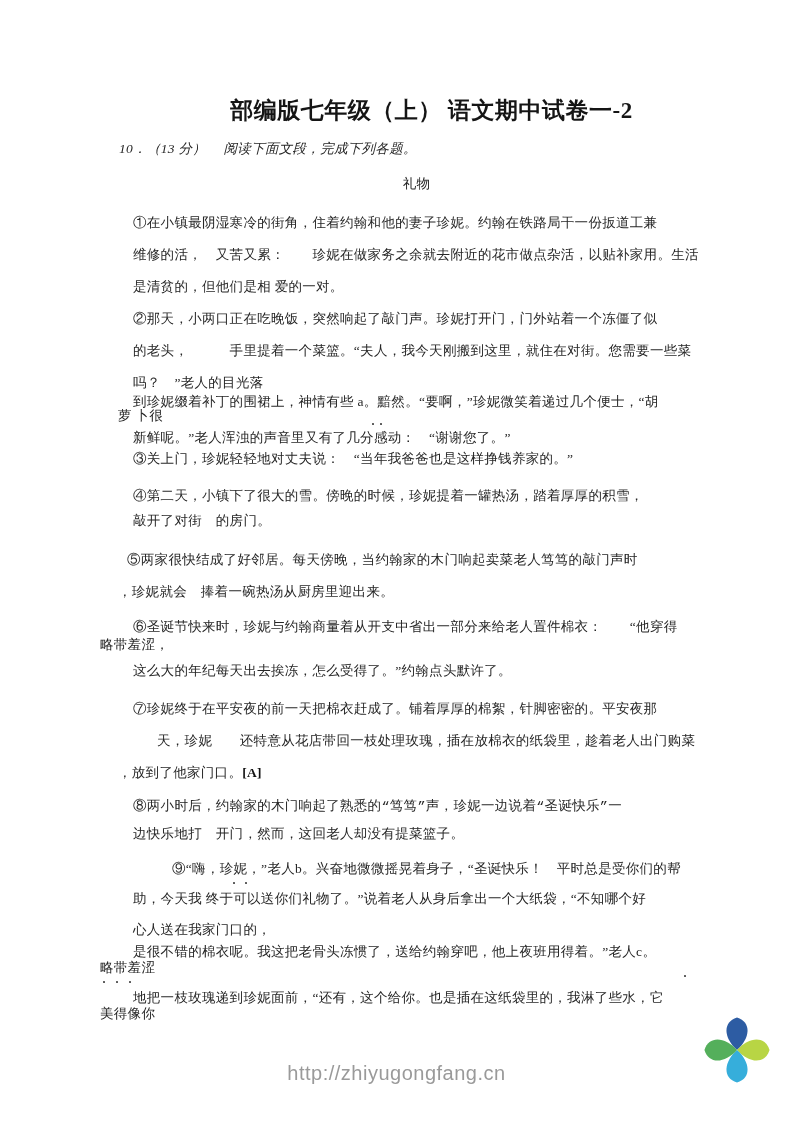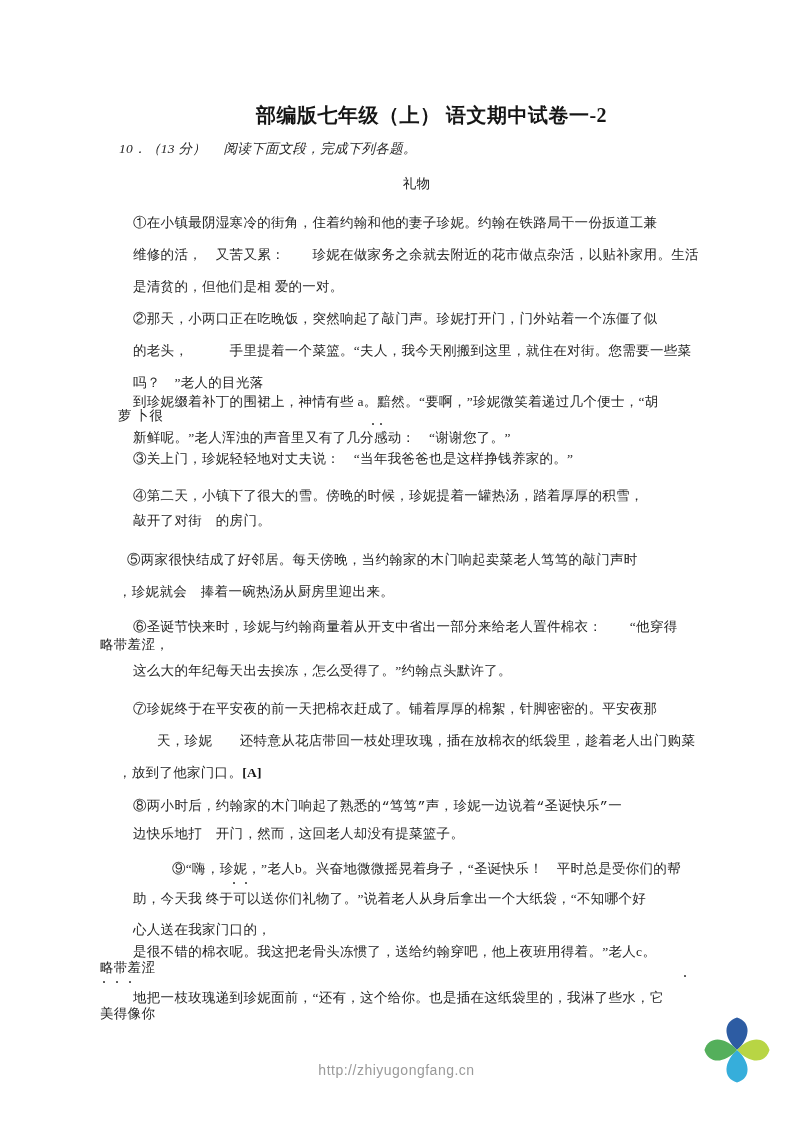--- a/index.html
+++ b/index.html
@@ -7,23 +7,23 @@
     position:relative;
     width:793px;height:1122px;
     background:#ffffff;
     overflow:hidden;
     font-family:"Liberation Serif","DejaVu Serif",serif;
     color:#262626;
   }
   .doc-title{
     position:absolute;left:70px;right:0;top:95px;
     text-align:center;
-    font-size:20px;font-weight:bold;color:#151515;
+    font-size:23px;font-weight:bold;color:#151515;
     letter-spacing:0.5px;
-    margin:7px;
+    margin:0;
   }
   .ln{
     position:absolute;
     font-size:13.5px;
     letter-spacing:0.3px;
     white-space:pre;
     line-height:1.25;
     color:#262626;
   }
   .ln b{font-weight:bold;color:#111;}
@@ -31,21 +31,21 @@
   .ln.dots{
     font-size:12px;font-weight:bold;color:#333;
     letter-spacing:8px;line-height:1;white-space:pre;
   }
   .ln.dots.tight{letter-spacing:4px;}
   .ln.dots.wide{letter-spacing:9px;}
   .footer-url{
     position:absolute;left:0;right:0;top:1062px;
     text-align:center;
     font-family:"Liberation Sans","DejaVu Sans",sans-serif;
-    font-size:14px;color:#9a9a9a;letter-spacing:0.5px;
+    font-size:20px;color:#9a9a9a;letter-spacing:0.5px;
   }
   .site-logo{
     position:absolute;left:700px;top:1010px;width:74px;height:80px;
   }
 </style>
 </head>
 <body>
 
 <div class="page">
 

